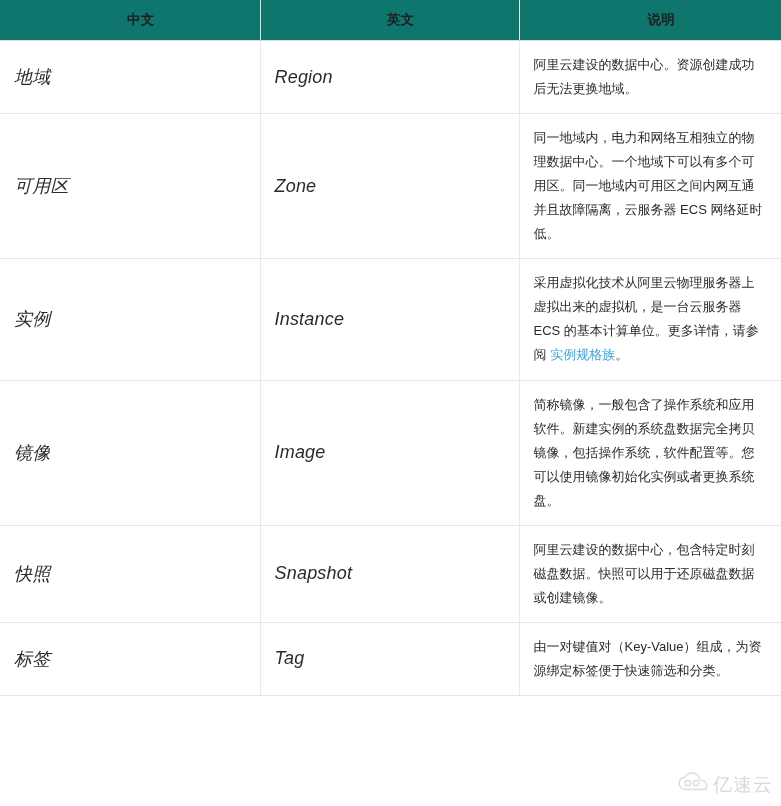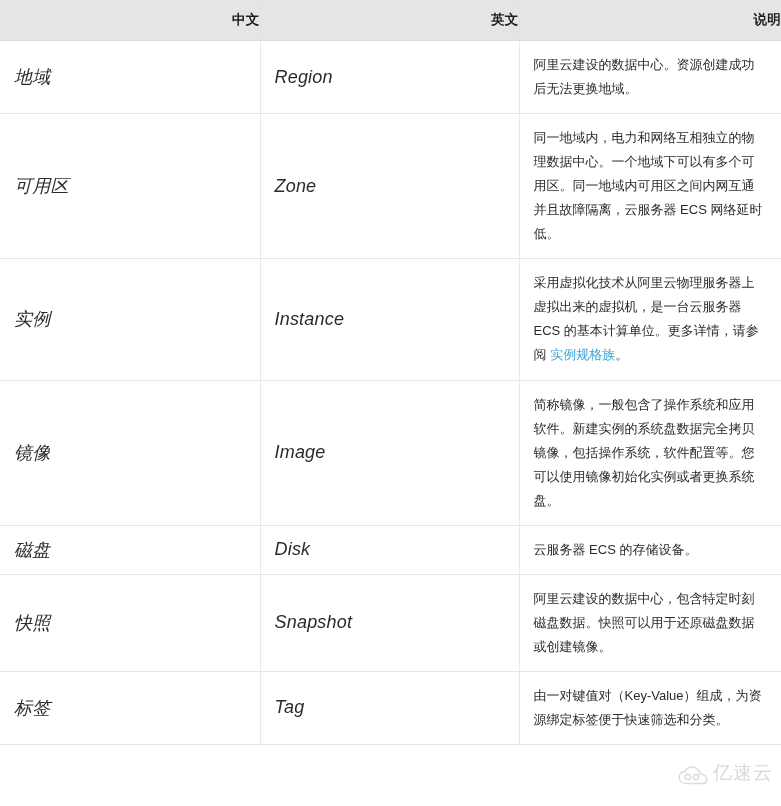--- a/index.html
+++ b/index.html
@@ -20,24 +20,24 @@
     border-collapse: collapse;
     table-layout: fixed;
     font-size: 13px;
   }
 
   .glossary-table col.col-cn { width: 260px; }
   .glossary-table col.col-en { width: 259px; }
   .glossary-table col.col-desc { width: 262px; }
 
   .glossary-table thead th {
-    background: #e5e5e5;
+    background: #0f766e;
     border-bottom: 1px solid #dcdcdc;
     border-right: 1px solid #e2e2e2;
-    text-align: right;
+    text-align: center;
     font-weight: bold;
     color: #1f1f1f;
     font-size: 13.5px;
     padding: 11px 0 11px 22px;
     vertical-align: middle;
     letter-spacing: 0.2px;
   }
   .glossary-table thead th:last-child {
     border-right: none;
     font-family: Liberation Mono, monospace;
@@ -79,23 +79,23 @@
     padding-bottom: 12px !important;
   }
   .cell-desc .doc-link {
     color: #3aa5d8;
     text-decoration: none;
   }
 
   .watermark {
     position: absolute;
     right: 8px;
-    bottom: 20px;
+    bottom: 8px;
     display: flex;
-    align-items: flex-end;
+    align-items: flex-start;
     gap: 5px;
     opacity: 0.55;
     pointer-events: none;
   }
   .watermark .wm-text {
     font-size: 19px;
     color: #b9b9b9;
     letter-spacing: 1px;
     font-family: "DejaVu Sans", sans-serif;
   }
@@ -140,25 +140,20 @@
       <td class="cell-en">Instance</td>
       <td class="cell-desc"><span>采用虚拟化技术从阿里云物理服务器上虚拟出来的虚拟机，是一台云服务器 ECS 的基本计算单位。更多详情，请参阅 </span><a class="doc-link" href="#">实例规格族</a><span>。</span></td>
     </tr>
 
     <tr>
       <td class="cell-term">镜像</td>
       <td class="cell-en">Image</td>
       <td class="cell-desc">简称镜像，一般包含了操作系统和应用软件。新建实例的系统盘数据完全拷贝镜像，包括操作系统，软件配置等。您可以使用镜像初始化实例或者更换系统盘。</td>
     </tr>
 
-    <tr>
-      <td class="cell-term">磁盘</td>
-      <td class="cell-en">Disk</td>
-      <td class="cell-desc">云服务器 ECS 的存储设备。</td>
-    </tr>
 
 
     <tr>
       <td class="cell-term">快照</td>
       <td class="cell-en">Snapshot</td>
       <td class="cell-desc">阿里云建设的数据中心，包含特定时刻磁盘数据。快照可以用于还原磁盘数据或创建镜像。</td>
     </tr>
 
     <tr>
       <td class="cell-term">标签</td>

